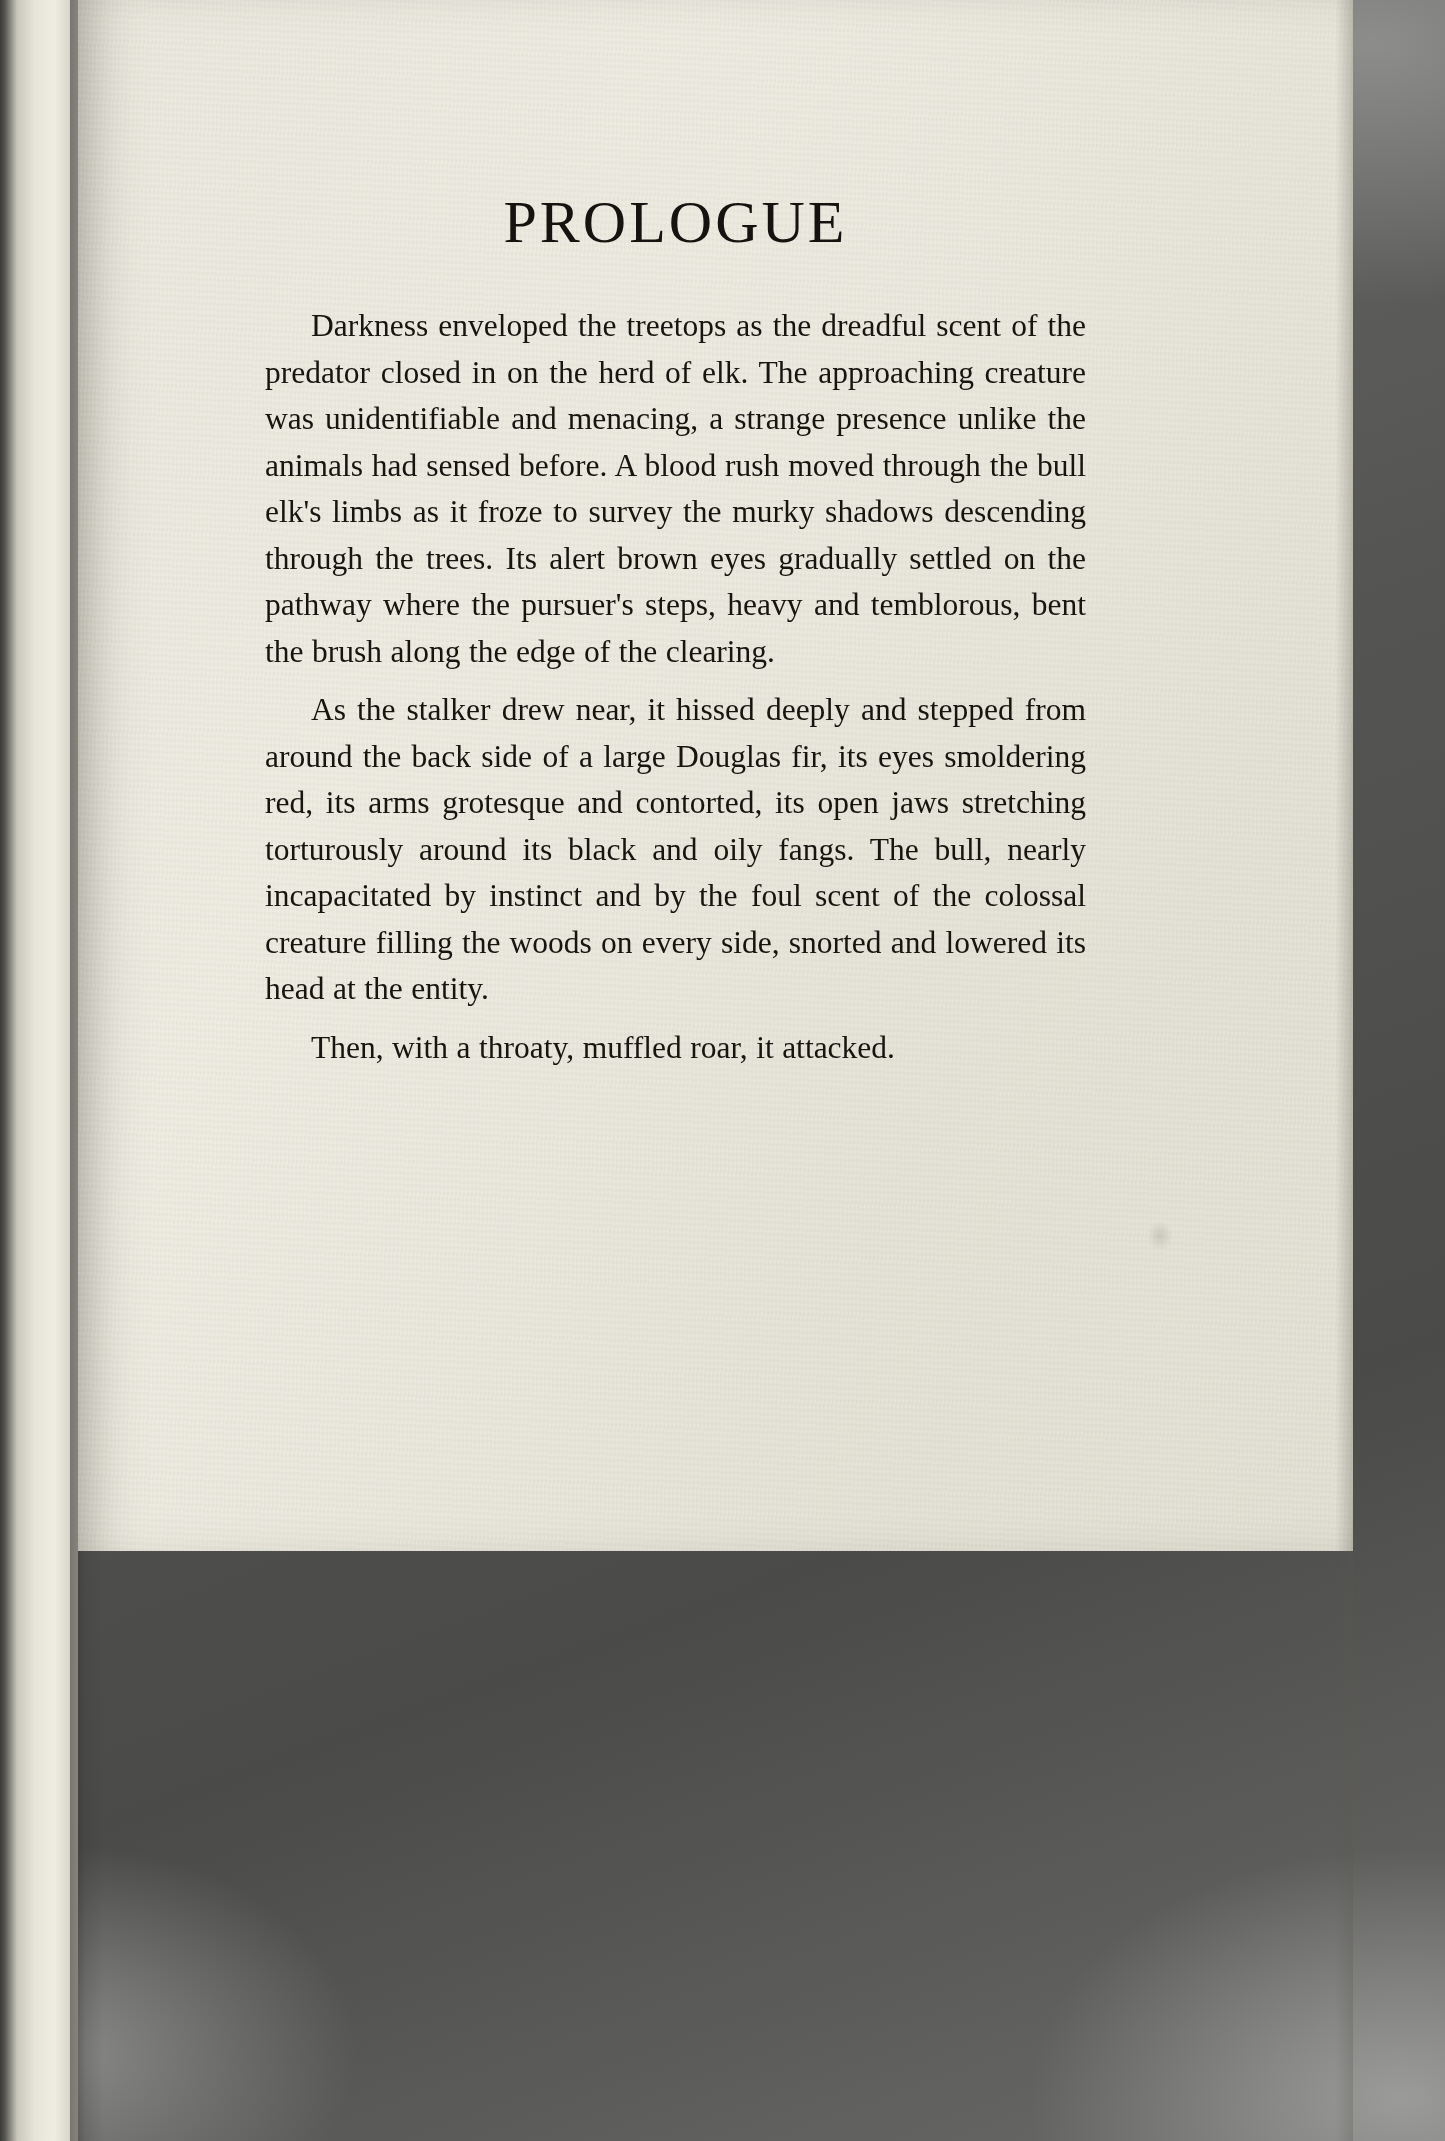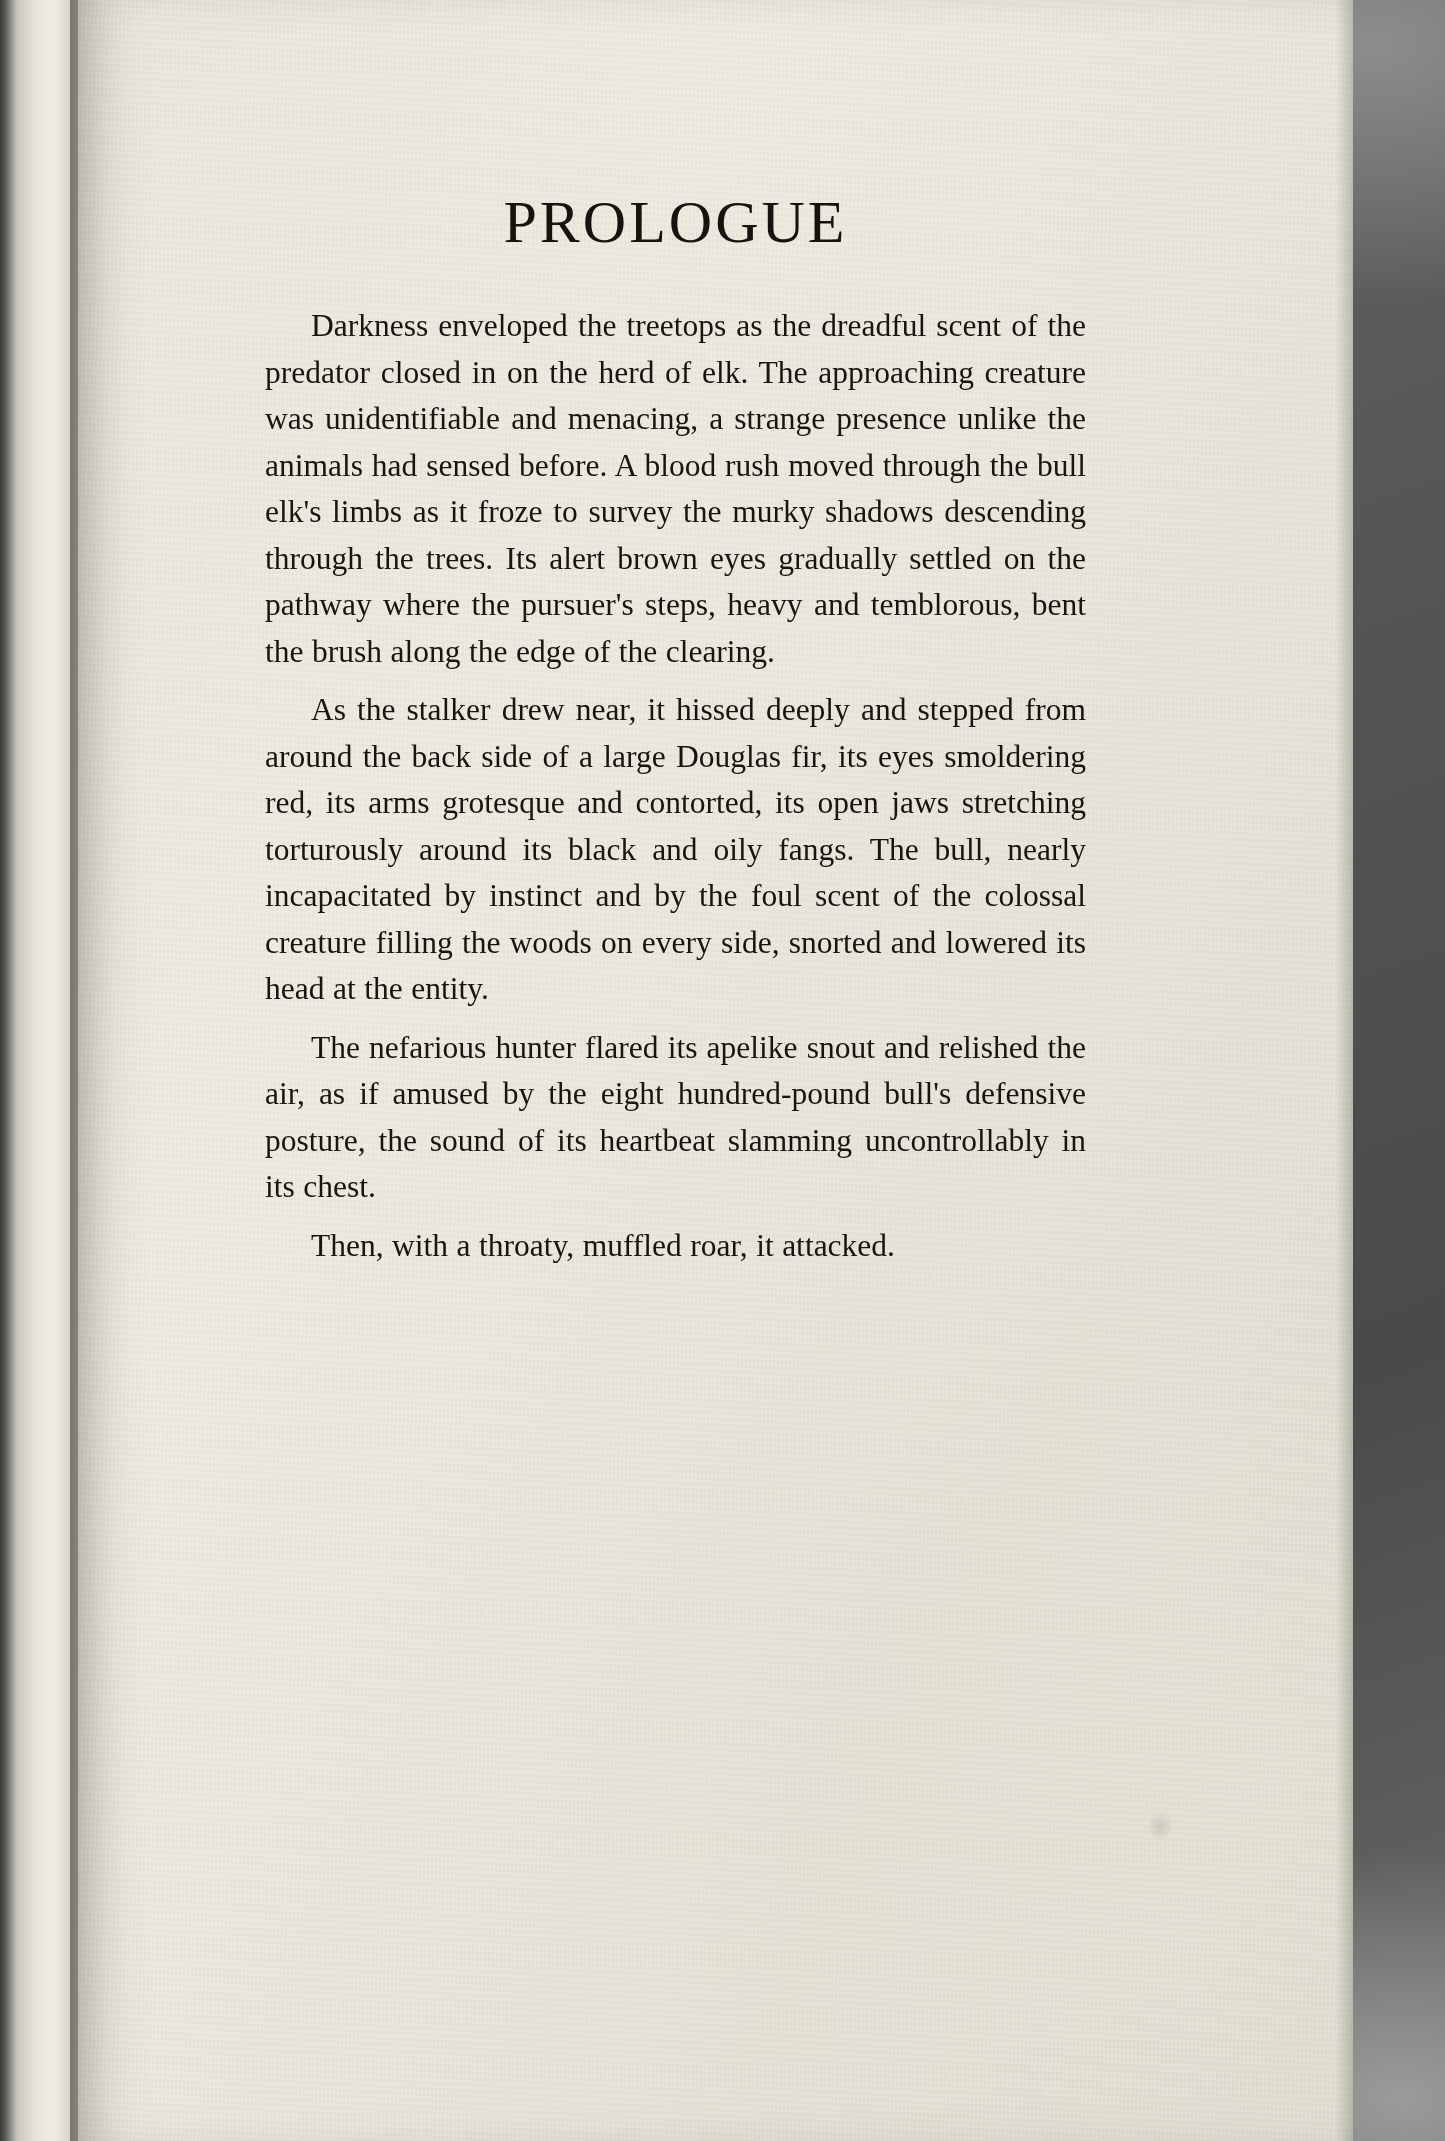--- a/index.html
+++ b/index.html
@@ -51,21 +51,21 @@
     height: 2141px;
     background: linear-gradient(90deg, rgba(40,40,38,0.55) 0%, rgba(60,60,56,0.22) 45%, rgba(0,0,0,0) 100%);
   }
 
   
   .page {
     position: absolute;
     left: 78px;
     top: 0;
     width: 1275px;
-    height: 2141px;
+    height: 1551px;
     background:
       radial-gradient(ellipse 1000px 700px at 30% 20%, #eceadf 0%, rgba(236,234,223,0) 70%),
       radial-gradient(ellipse 900px 900px at 85% 85%, #e4e1d5 0%, rgba(228,225,213,0) 70%),
       linear-gradient(115deg, #e9e7dc 0%, #eeece1 30%, #e7e4d9 62%, #dedbd0 100%);
     box-shadow: inset 40px 0 60px -40px rgba(60,58,50,0.55);
   }
   .page-edge-right {
     position: absolute;
     right: 0;
     top: 0;
@@ -138,19 +138,18 @@
     <div class="page-grain"></div>
     <div class="page-edge-right"></div>
     <div class="blotch"></div>
 
     <div class="text-block">
       <h1 class="chapter-title">PROLOGUE</h1>
 
       <div class="body-copy">
         <p>Darkness enveloped the treetops as the dreadful scent of the predator closed in on the herd of elk. The approaching creature was unidentifiable and menacing, a strange presence unlike the animals had sensed before. A blood rush moved through the bull elk's limbs as it froze to survey the murky shadows descending through the trees. Its alert brown eyes gradually settled on the pathway where the pursuer's steps, heavy and temblorous, bent the brush along the edge of the clearing.</p>
         <p>As the stalker drew near, it hissed deeply and stepped from around the back side of a large Douglas fir, its eyes smoldering red, its arms grotesque and contorted, its open jaws stretching torturously around its black and oily fangs. The bull, nearly incapacitated by instinct and by the foul scent of the colossal creature filling the woods on every side, snorted and lowered its head at the entity.</p>
-        <p>The nefarious hunter flared its apelike snout and relished the air, as if amused by the eight hundred-pound bull's defensive posture, the sound of its heartbeat slamming uncontrollably in its chest.</p>
         <p class="last-line-left">Then, with a throaty, muffled roar, it attacked.</p>
       </div>
     </div>
   </div>
 
 </div>
 
 </body></html>

